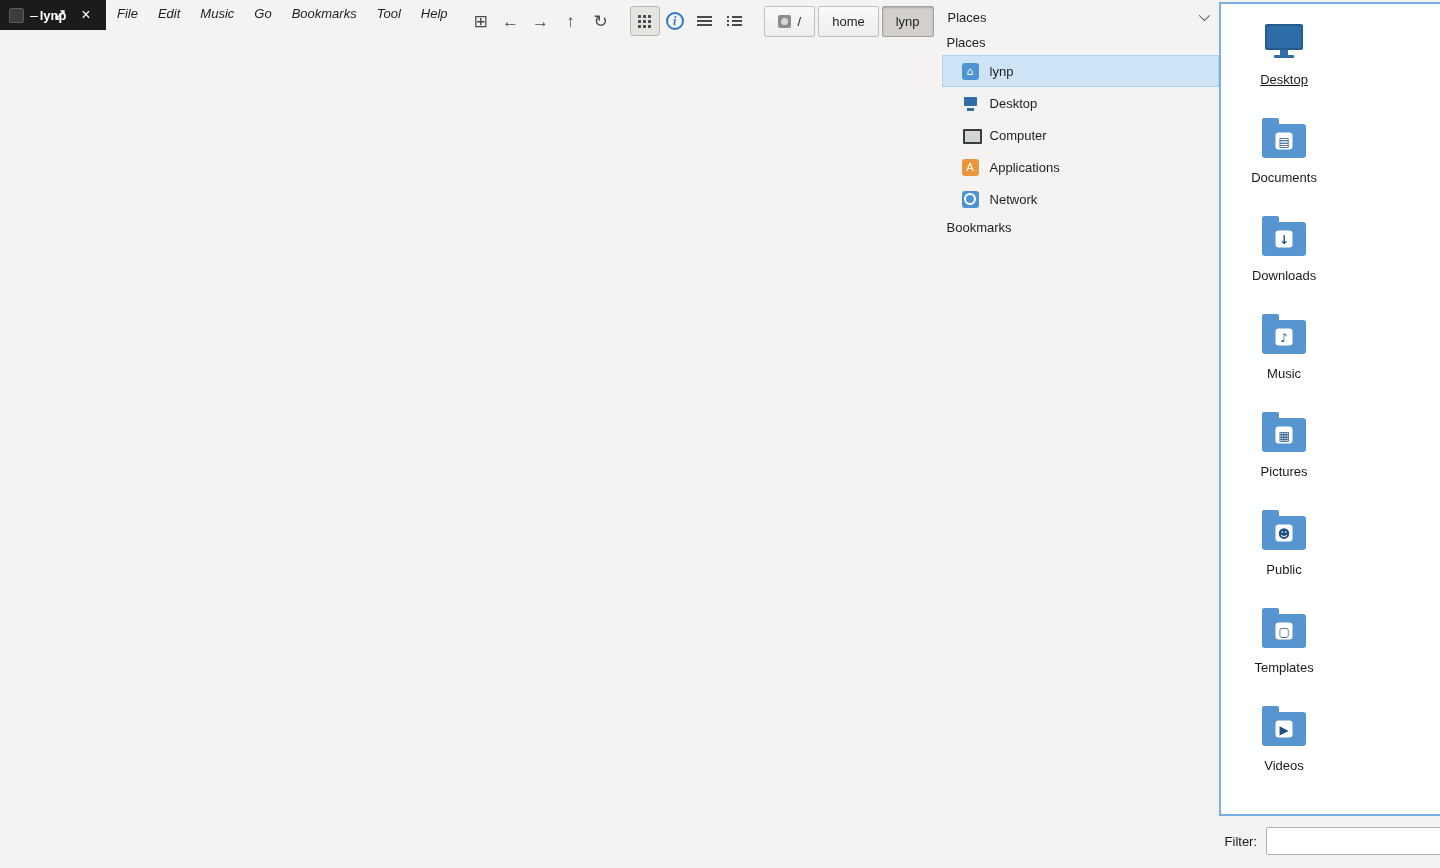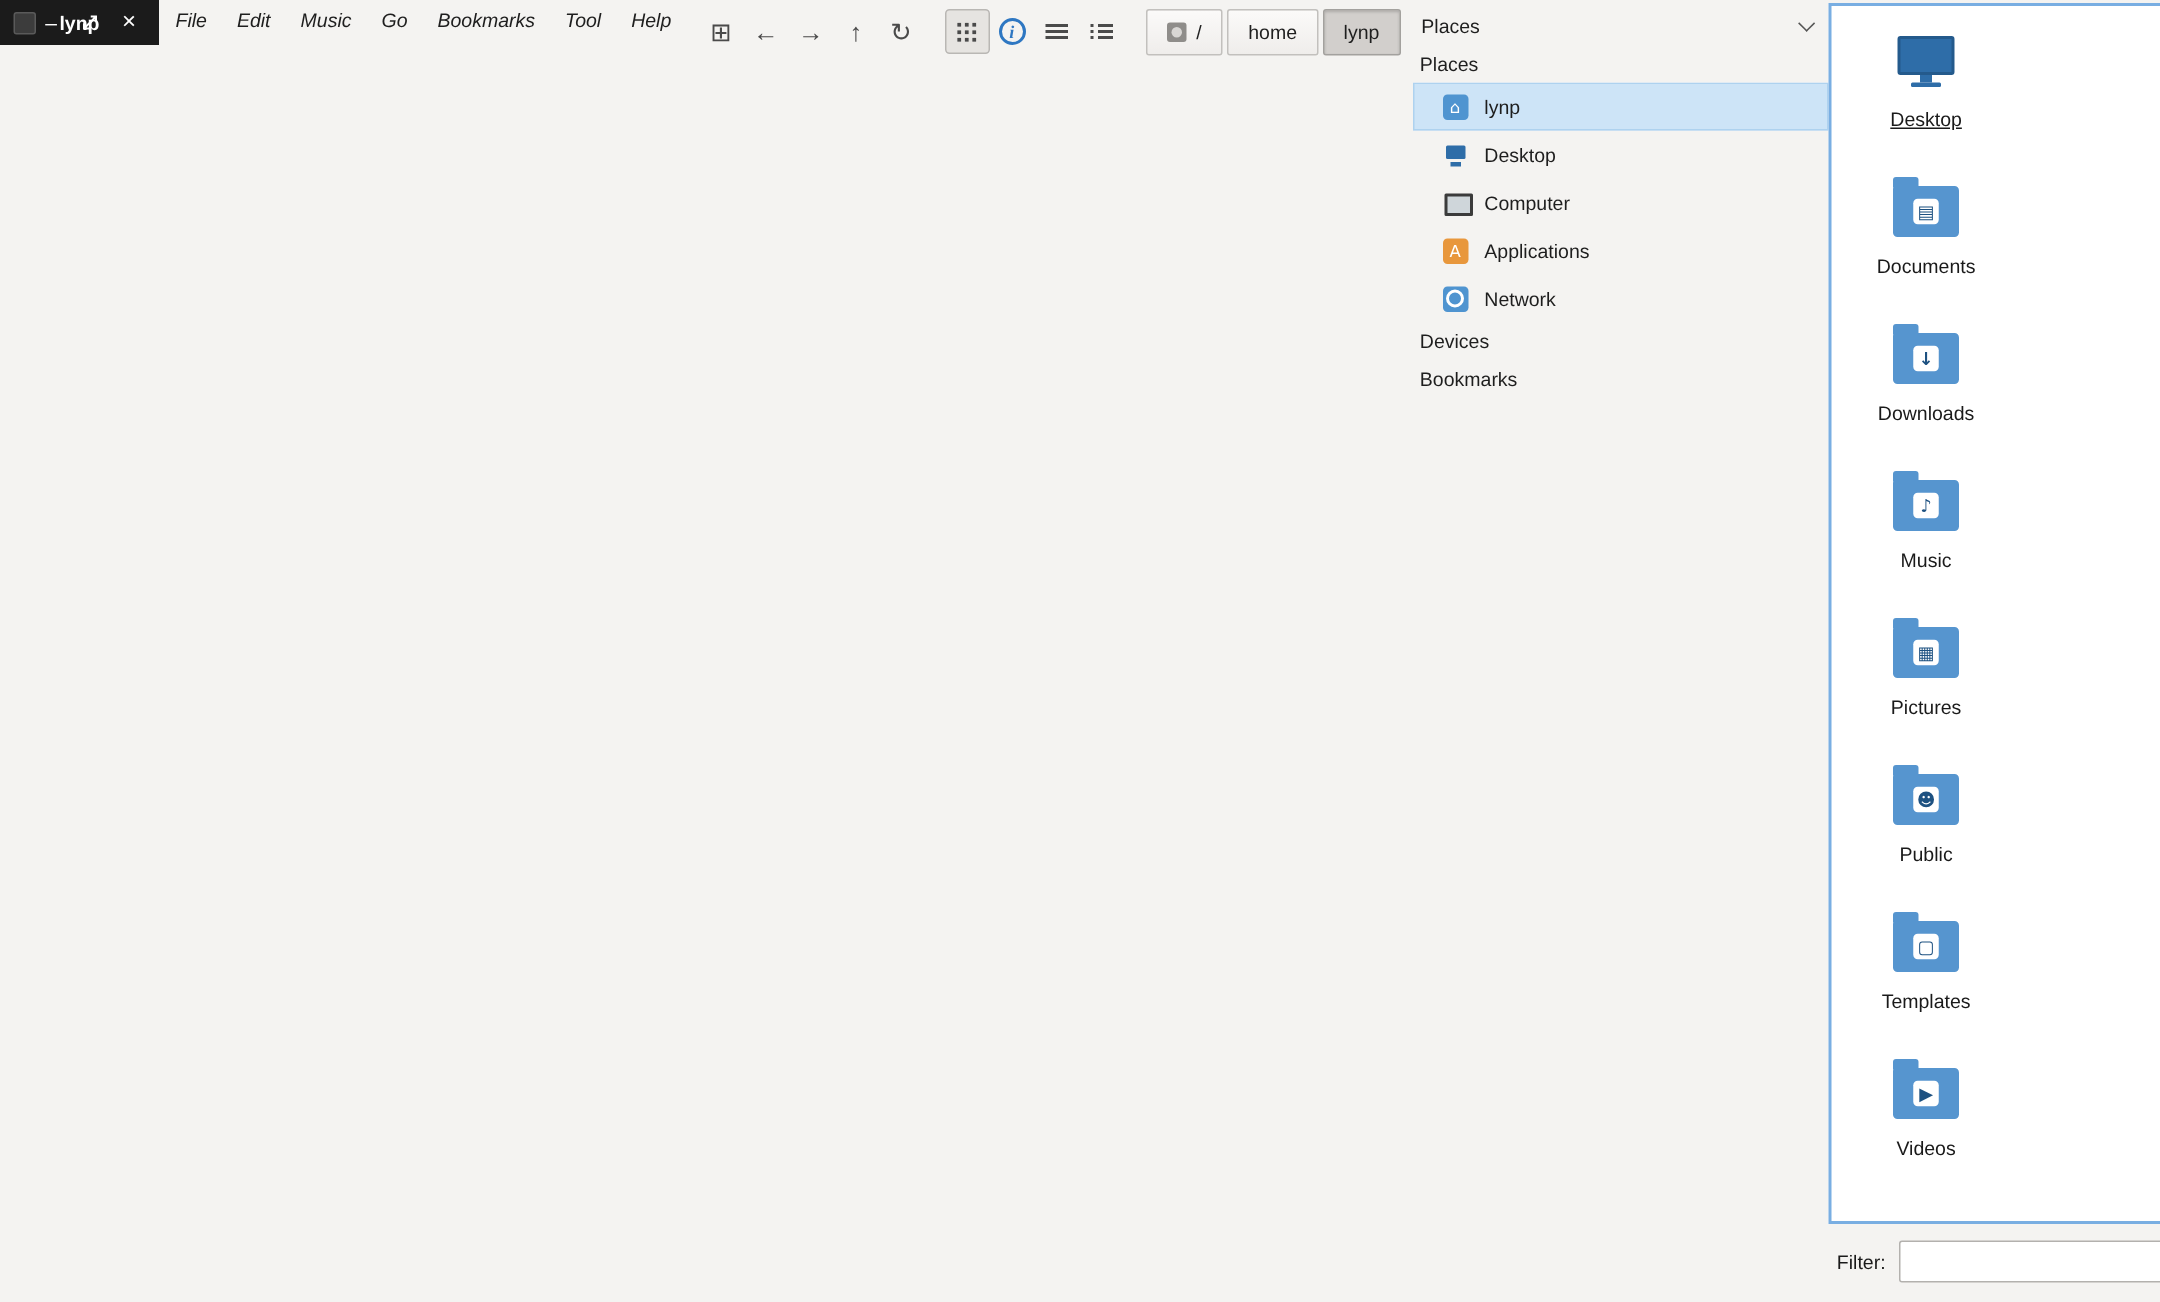--- a/index.html
+++ b/index.html
@@ -195,21 +195,20 @@
         <span class="si si-apps">
             <span class="si-glyph">A</span>
           </span>
         <span>Applications</span>
       </div>
       <div class="side-item">
         <span class="si si-network"></span>
         <span>Network</span>
       </div>
 
-      <div class="tree-root">Devices</div>
       <div class="tree-root">Bookmarks</div>
     </div>
 
     <div class="main">
       <div class="view">
 
         <div class="file selected">
           <span class="file-icon">
             <span class="pc">
                 <span class="screen"></span>

